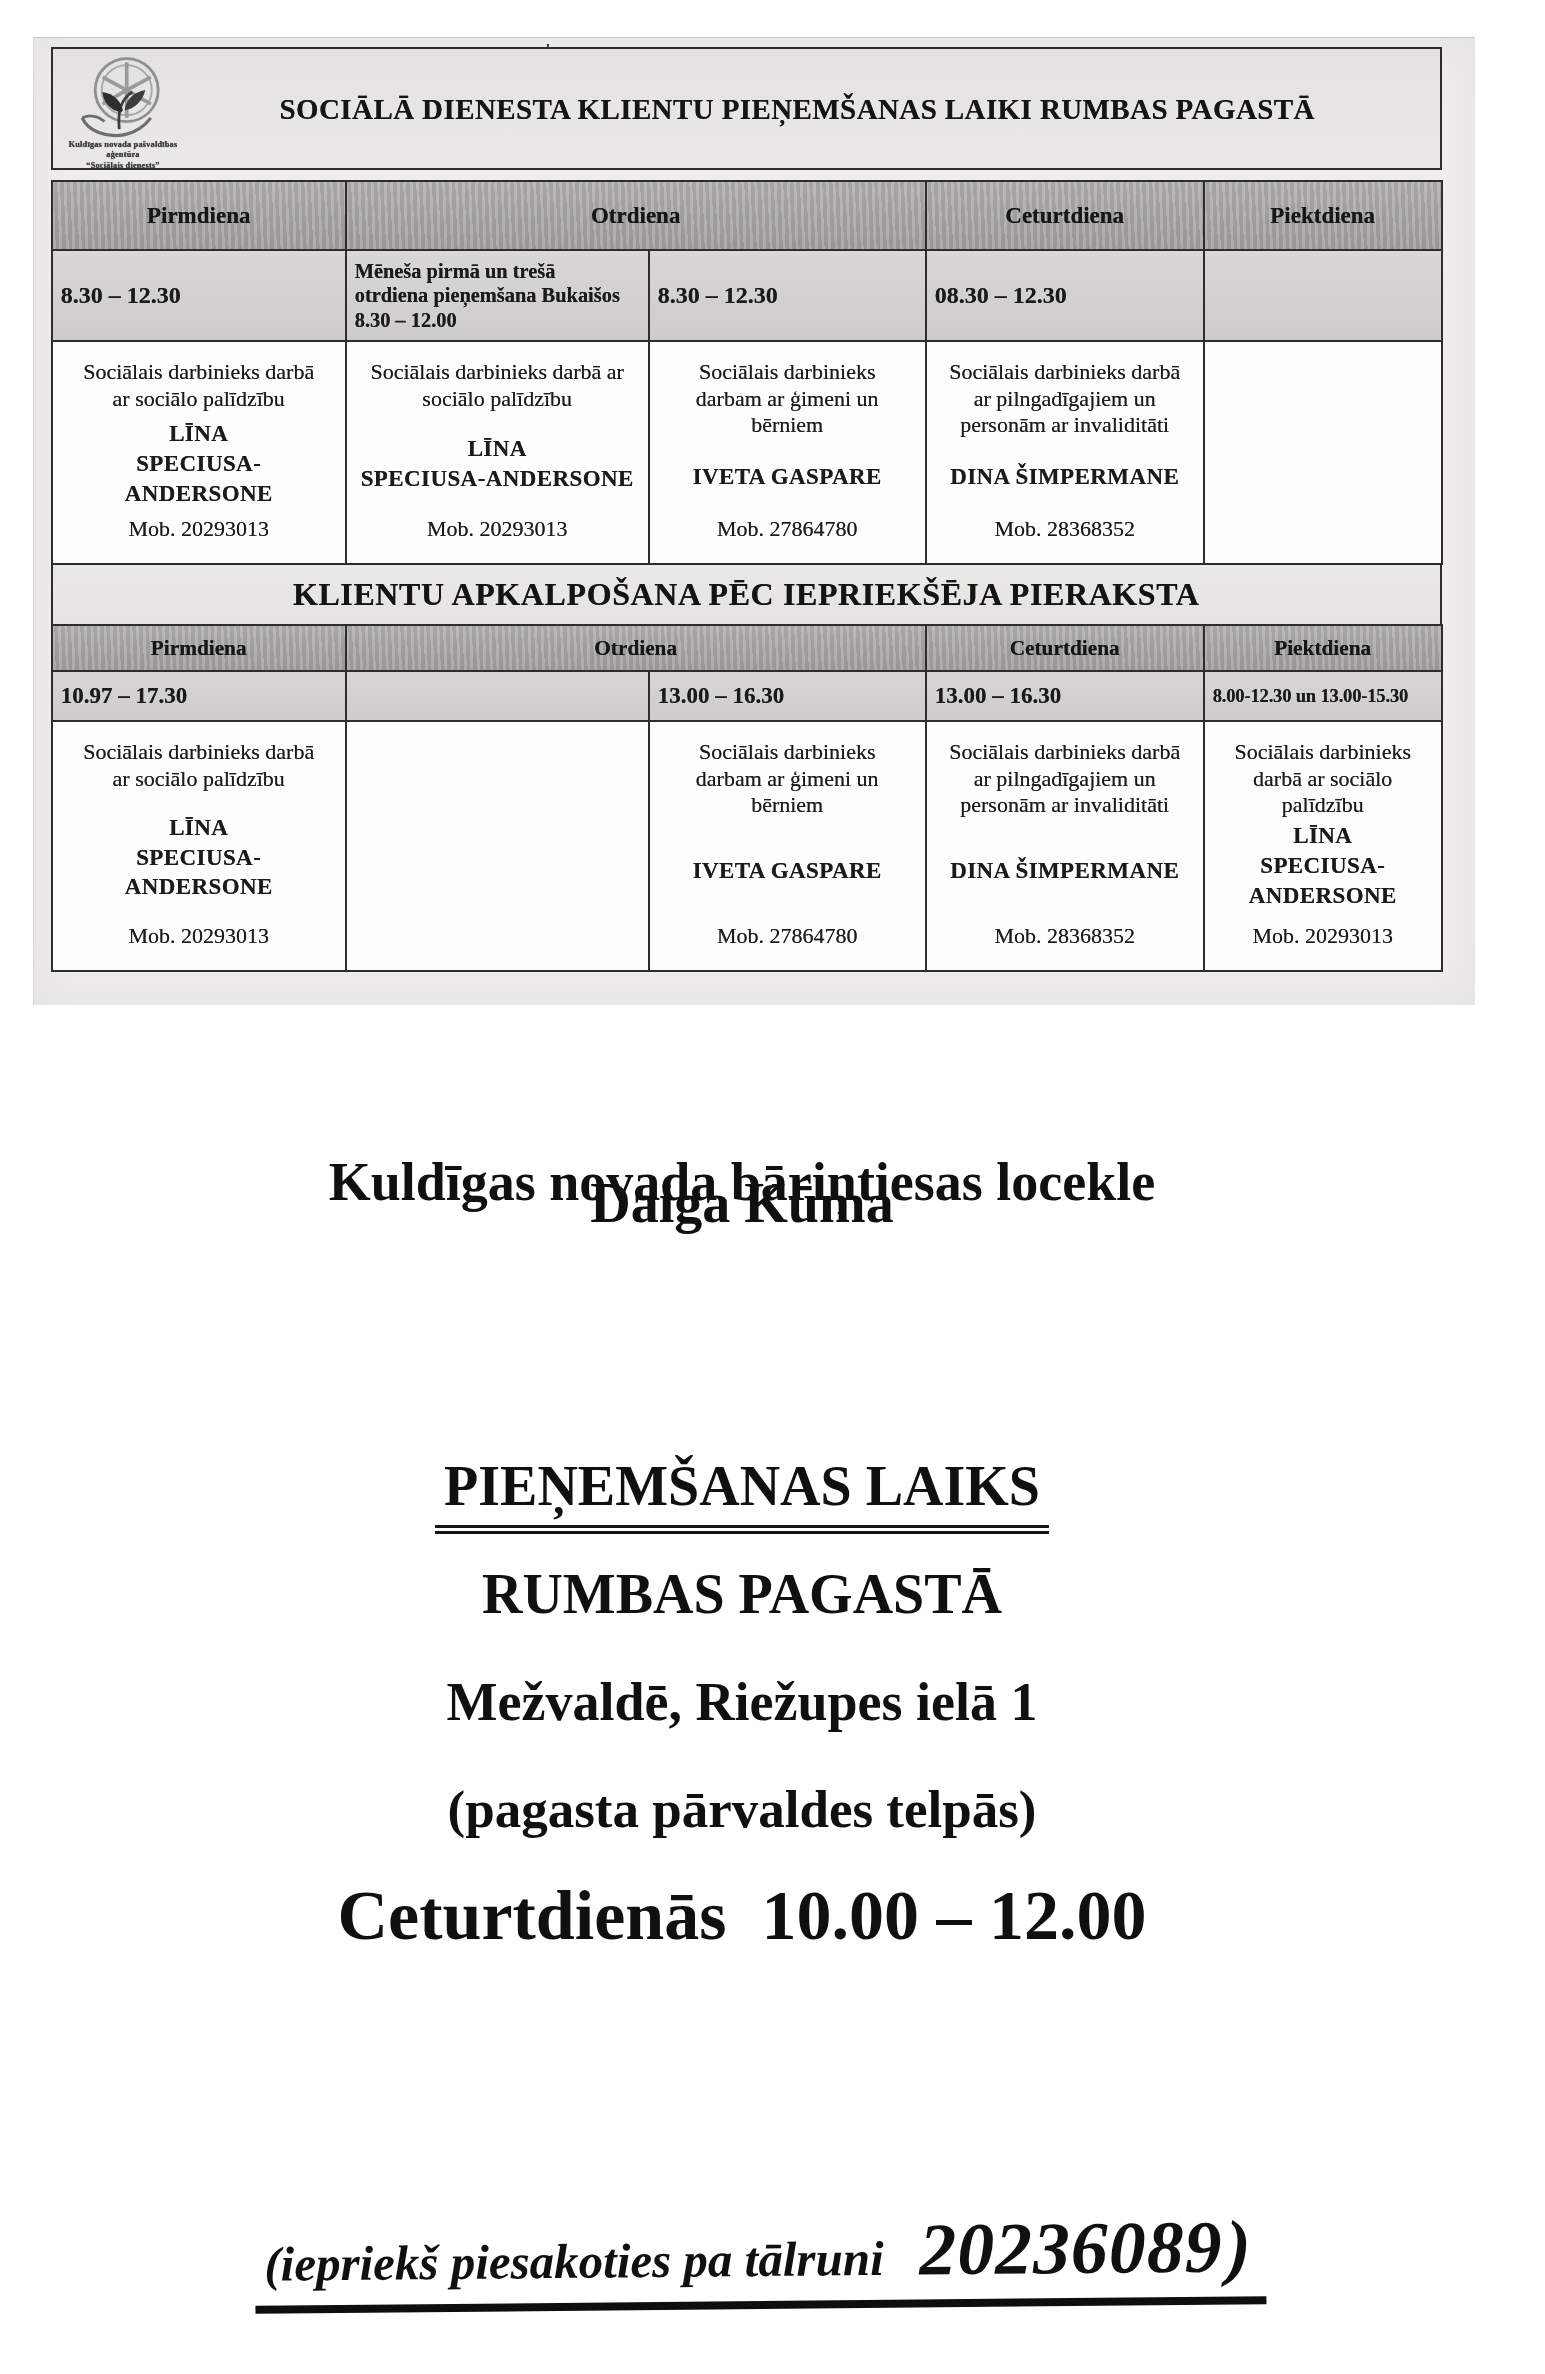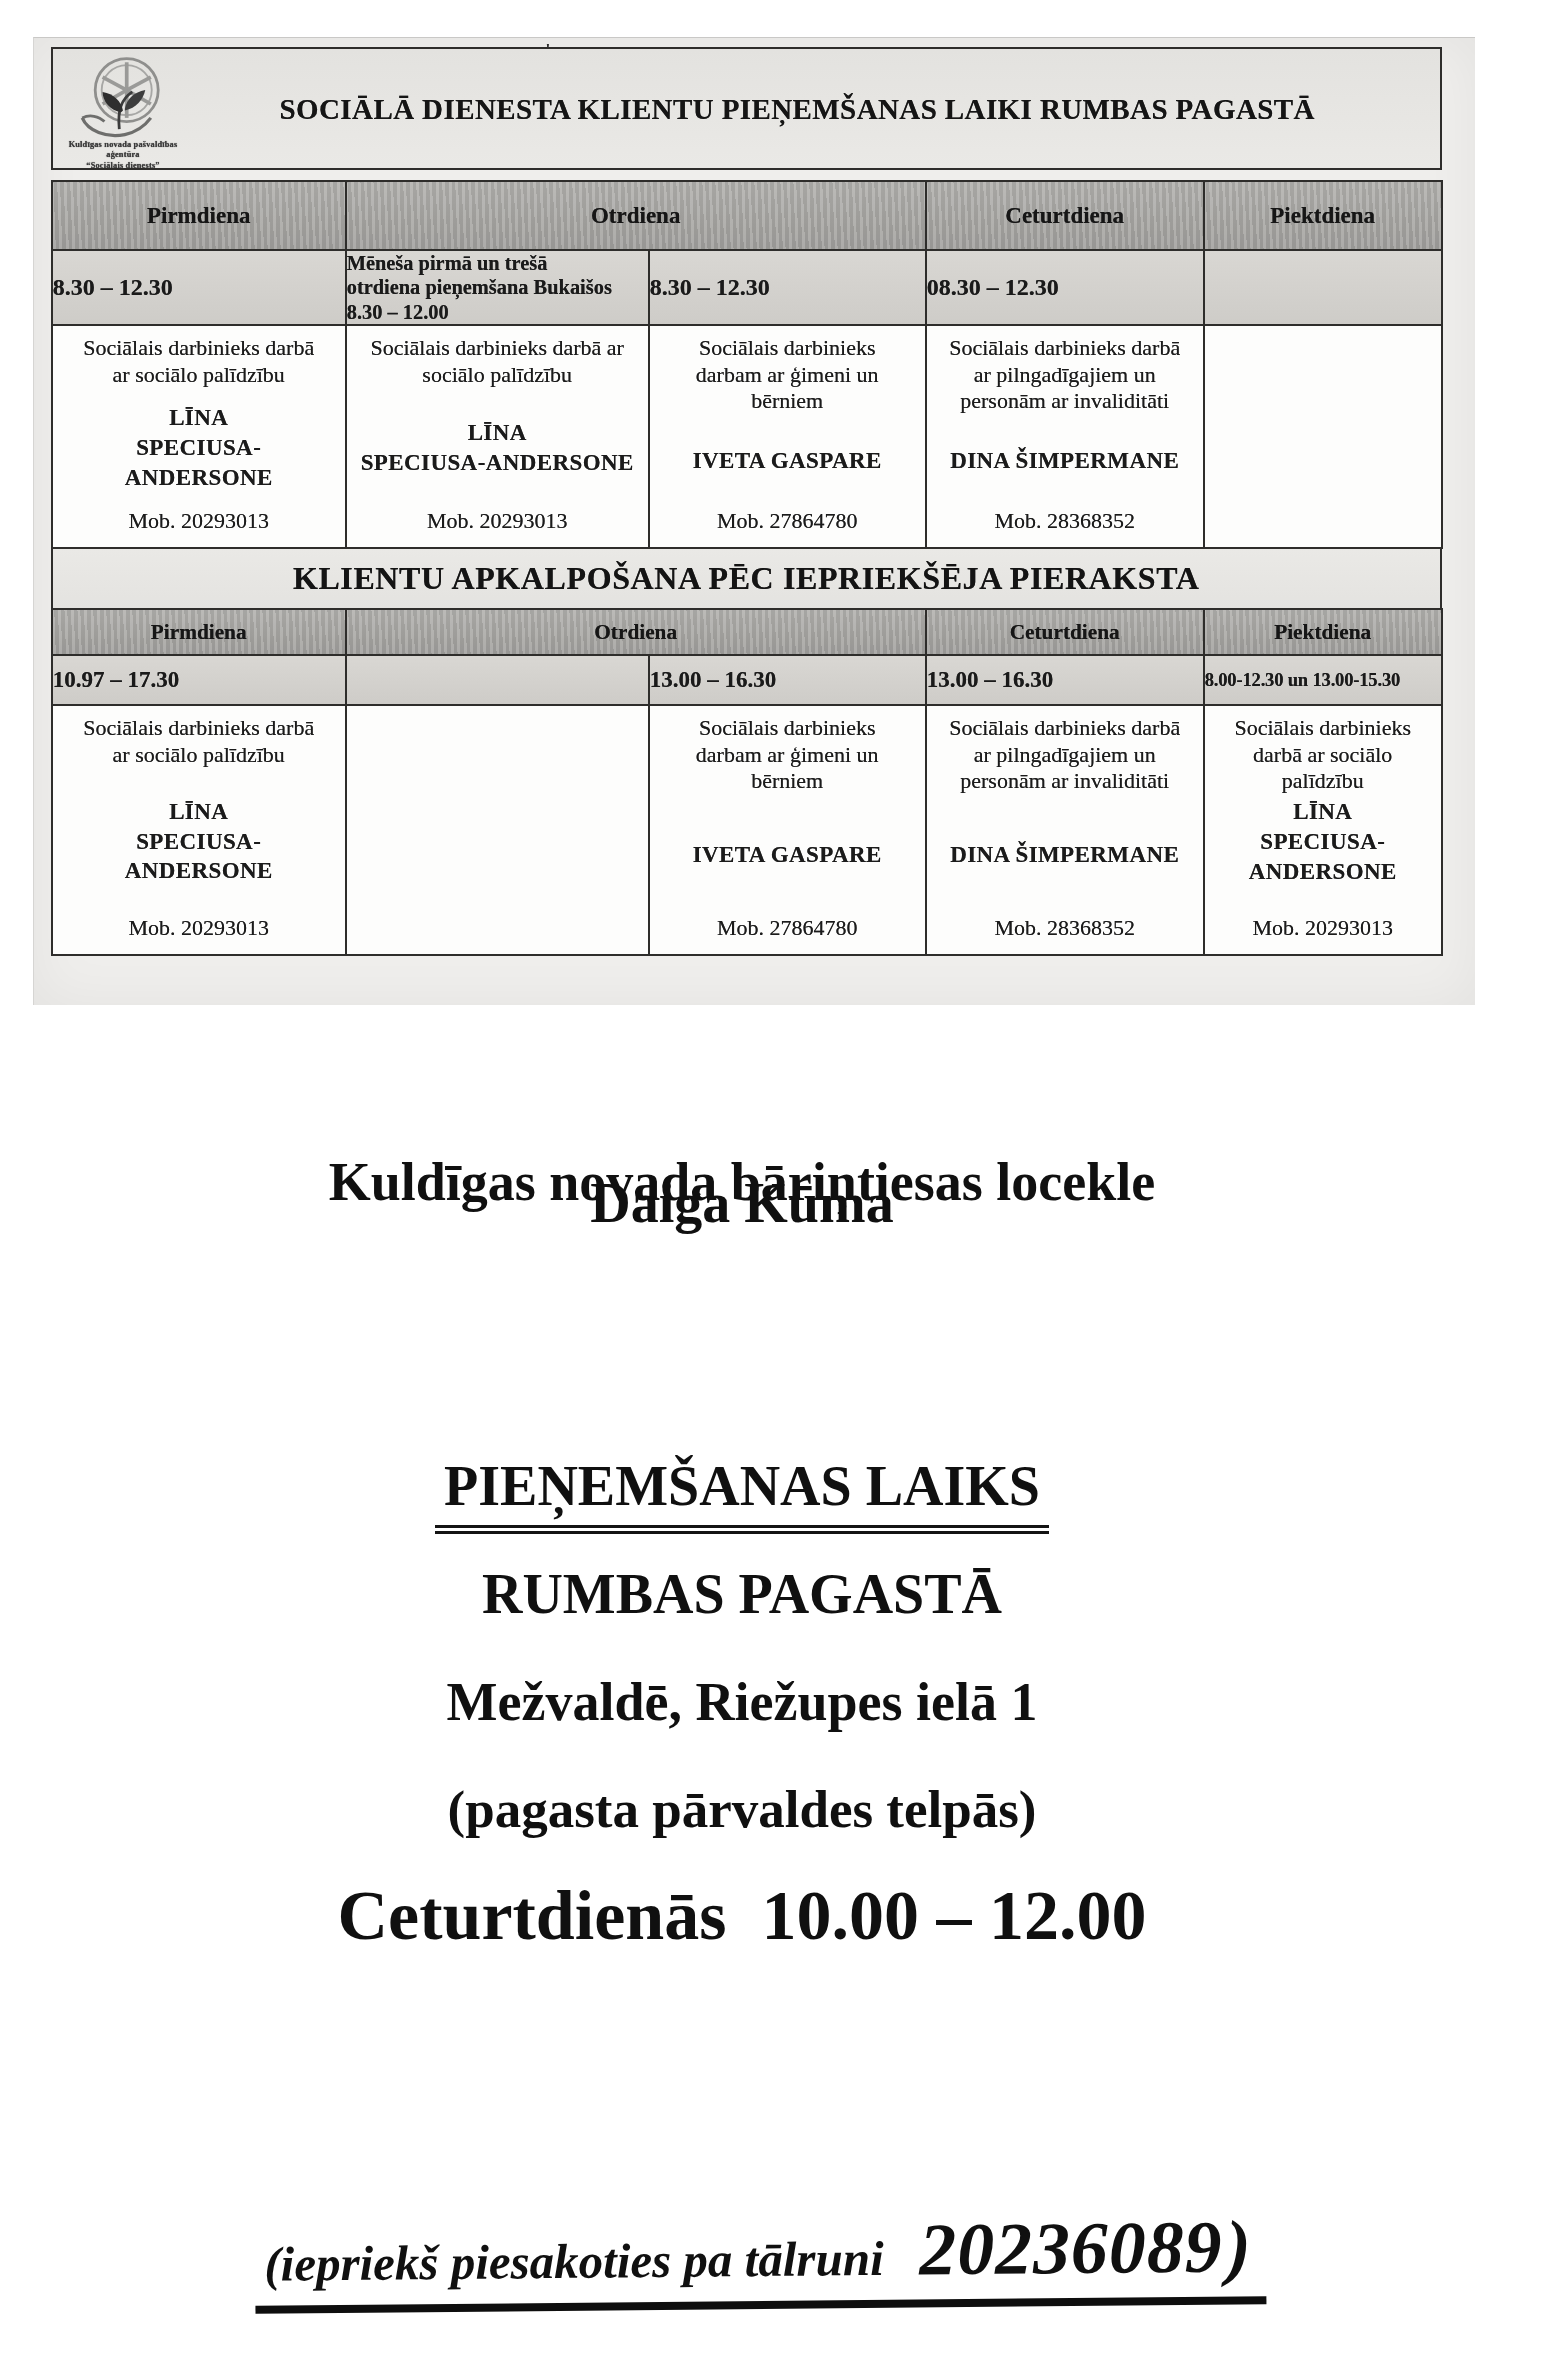--- a/index.html
+++ b/index.html
@@ -34,21 +34,21 @@
     text-shadow:0 0 0.9px rgba(40,40,40,0.9);letter-spacing:0.2px;margin-top:-1.9px;
   }
   .title{
     position:absolute;left:139px;right:37px;top:50%;transform:translateY(-50%);
     text-align:center;font-weight:bold;font-size:29px;letter-spacing:0.4px;color:#151515;
   }
 
   table.sched{
     border-collapse:collapse;table-layout:fixed;width:1391px;margin-left:16.7px;
   }
-  table.sched td{border:2.8px solid #2e2d2b;padding:0;}
+  table.sched td{border:2.8px solid #2e2d2b;padding:8px;}
   .day-row td{
     text-align:center;vertical-align:middle;font-weight:bold;color:#161616;
     background:
       repeating-linear-gradient(88deg,rgba(255,255,255,0.10) 0 2.8px,rgba(0,0,0,0.07) 2.8px 6.5px),
       linear-gradient(180deg,#b3b2af,#a3a29f);
   }
   .t1 .day-row td{height:69px;font-size:23px;}
   .t2 .day-row td{height:46px;font-size:21.3px;}
   .time-row td{
     text-align:left;vertical-align:middle;font-weight:bold;color:#1a1a1a;

